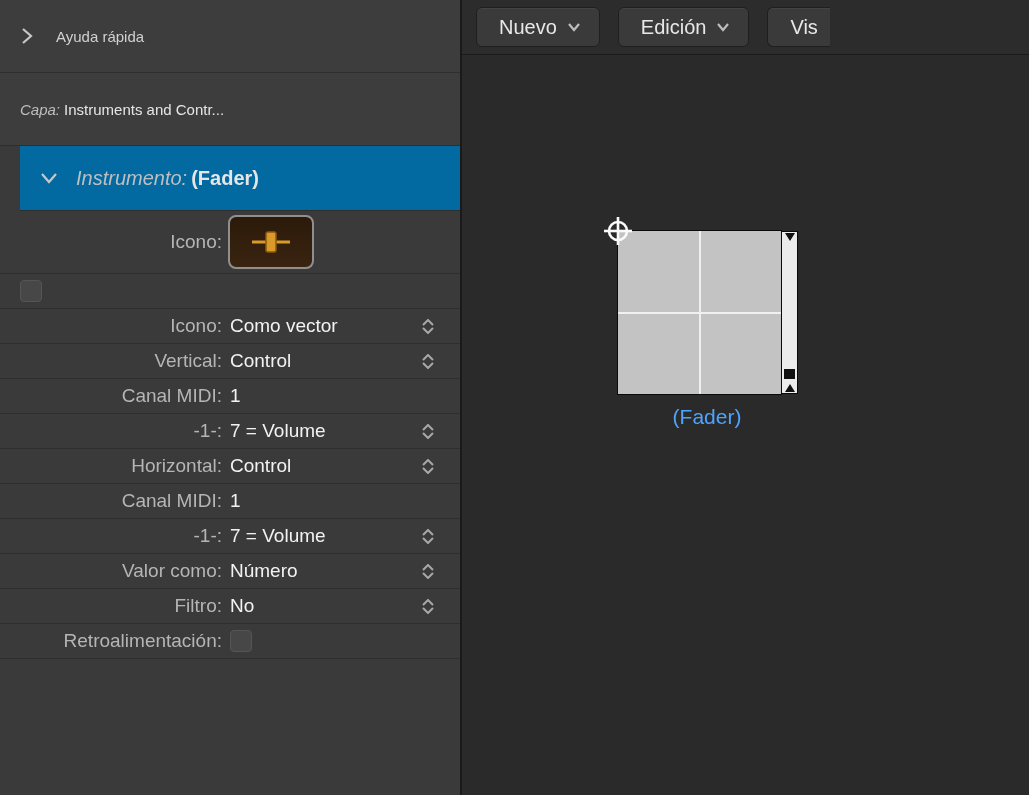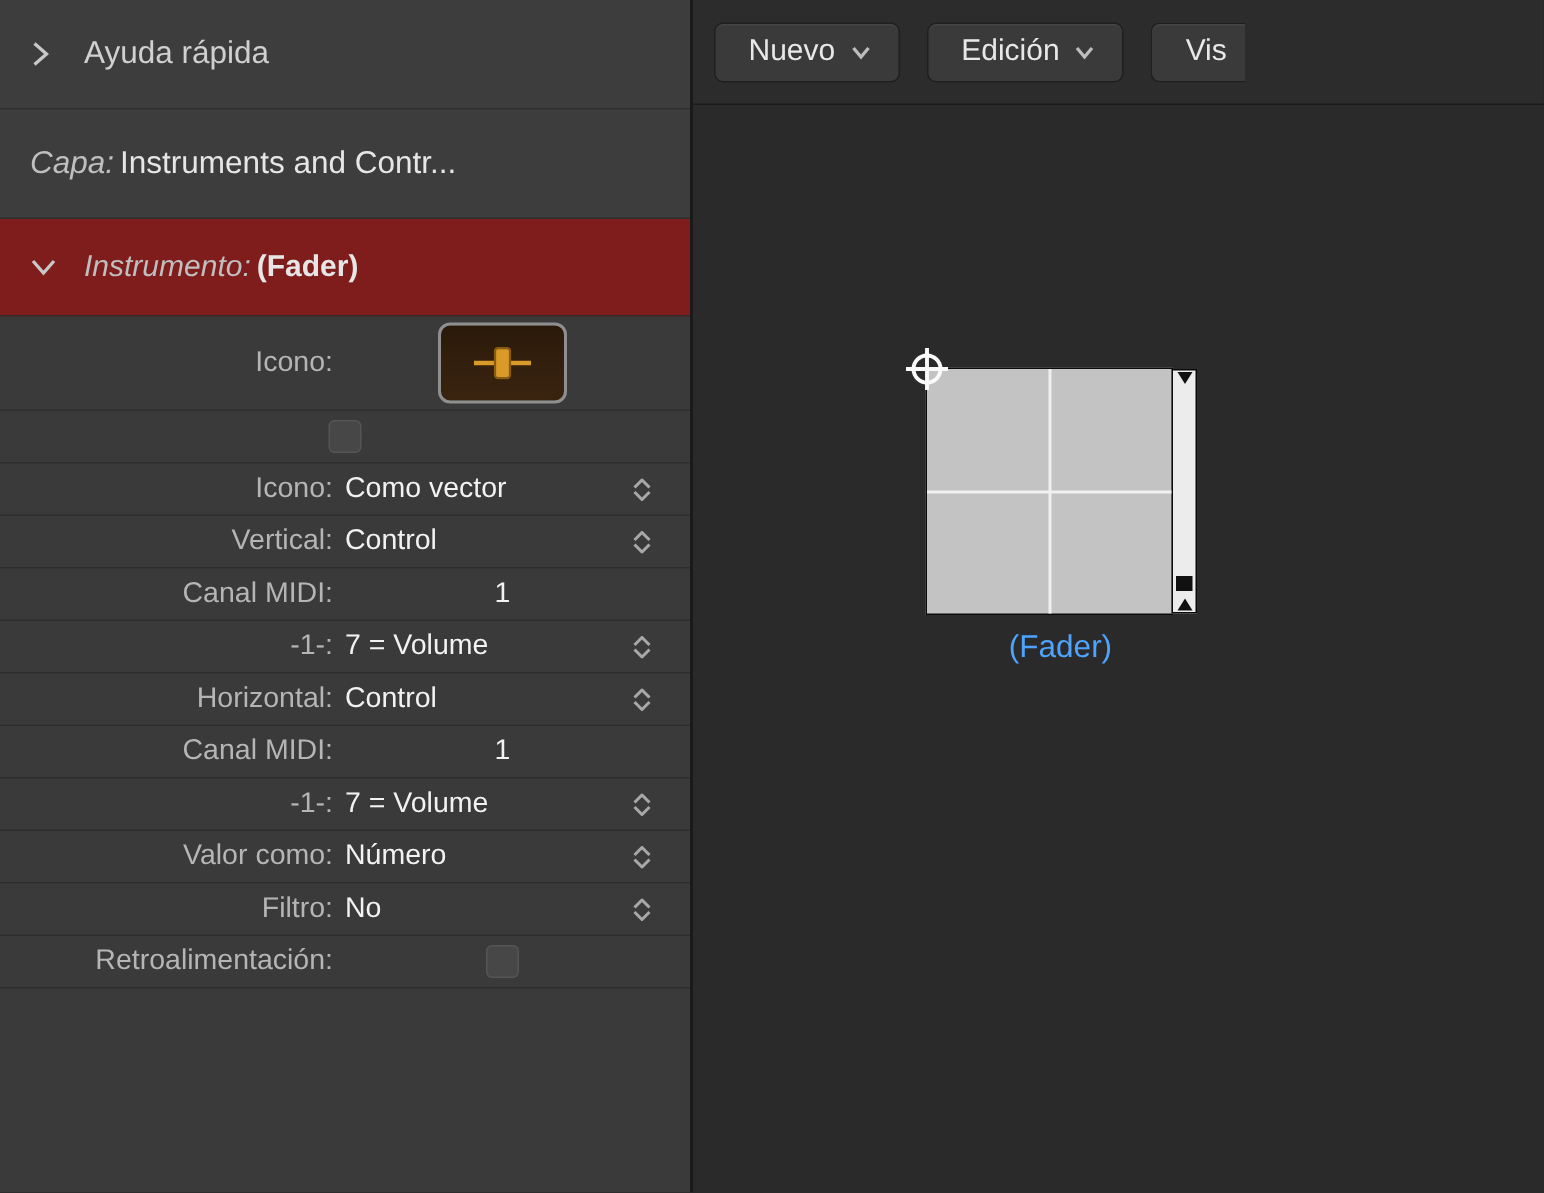--- a/index.html
+++ b/index.html
@@ -26,27 +26,28 @@
   .insp-row {
     display: flex;
     align-items: center;
     border-bottom: 1px solid #2e2e2e;
     min-height: 35px;
     padding: 6px 20px;
     font-size: 19px;
   }
   .insp-row.header-row {
     min-height: 73px;
-    font-size: 21px;
+    font-size: 15px;
     background: #3d3d3d;
   }
   .insp-row.section-row {
     min-height: 65px;
     font-size: 20px;
-    background: #7f1d1d;
+    background: #0369a1;
+    margin-left: 20px;
   }
   .insp-row.icon-row { min-height: 55px; }
 
   .chevron {
     margin-right: 14px;
     display:flex;
     align-items:center;
     width: 22px;
   }
   .chevron svg { stroke: #c8c8c8; stroke-width: 2.2; fill: none; }
@@ -60,21 +61,20 @@
     text-align: right;
     color: #b5b5b5;
     padding-right: 8px;
   }
   .prop-value {
     flex: 1;
     color: #f2f2f2;
     display:flex;
     align-items:center;
     gap: 10px;
-    justify-content: center;
   }
   .updown {
     margin-left:auto;
     margin-right:-2px;
     display:flex;
     flex-direction:column;
     gap:1px;
     padding-right: 8px;
   }
   .updown svg { stroke:#a8a8a8; stroke-width:2; fill:none; }
@@ -101,21 +101,21 @@
 
   
   .editor {
     flex:1;
     height:100%;
     background:#2a2a2a;
     display:flex;
     flex-direction:column;
   }
   .toolbar {
-    height:70px;
+    height:55px;
     border-bottom:1px solid #1b1b1b;
     display:flex;
     align-items:center;
     padding: 0 14px;
     gap: 18px;
     background:#2c2c2c;
   }
   .tb-btn {
     height:40px;
     background:#3a3a3a;

